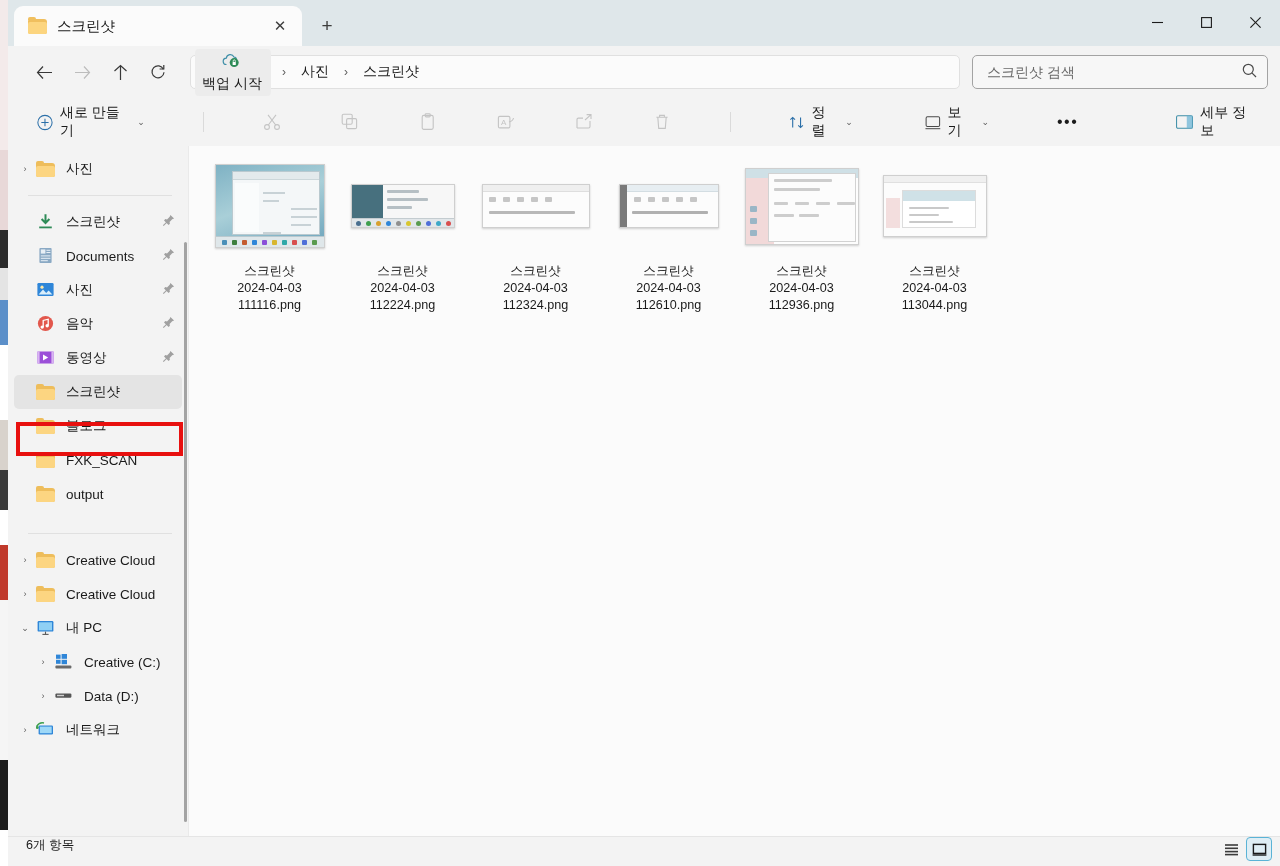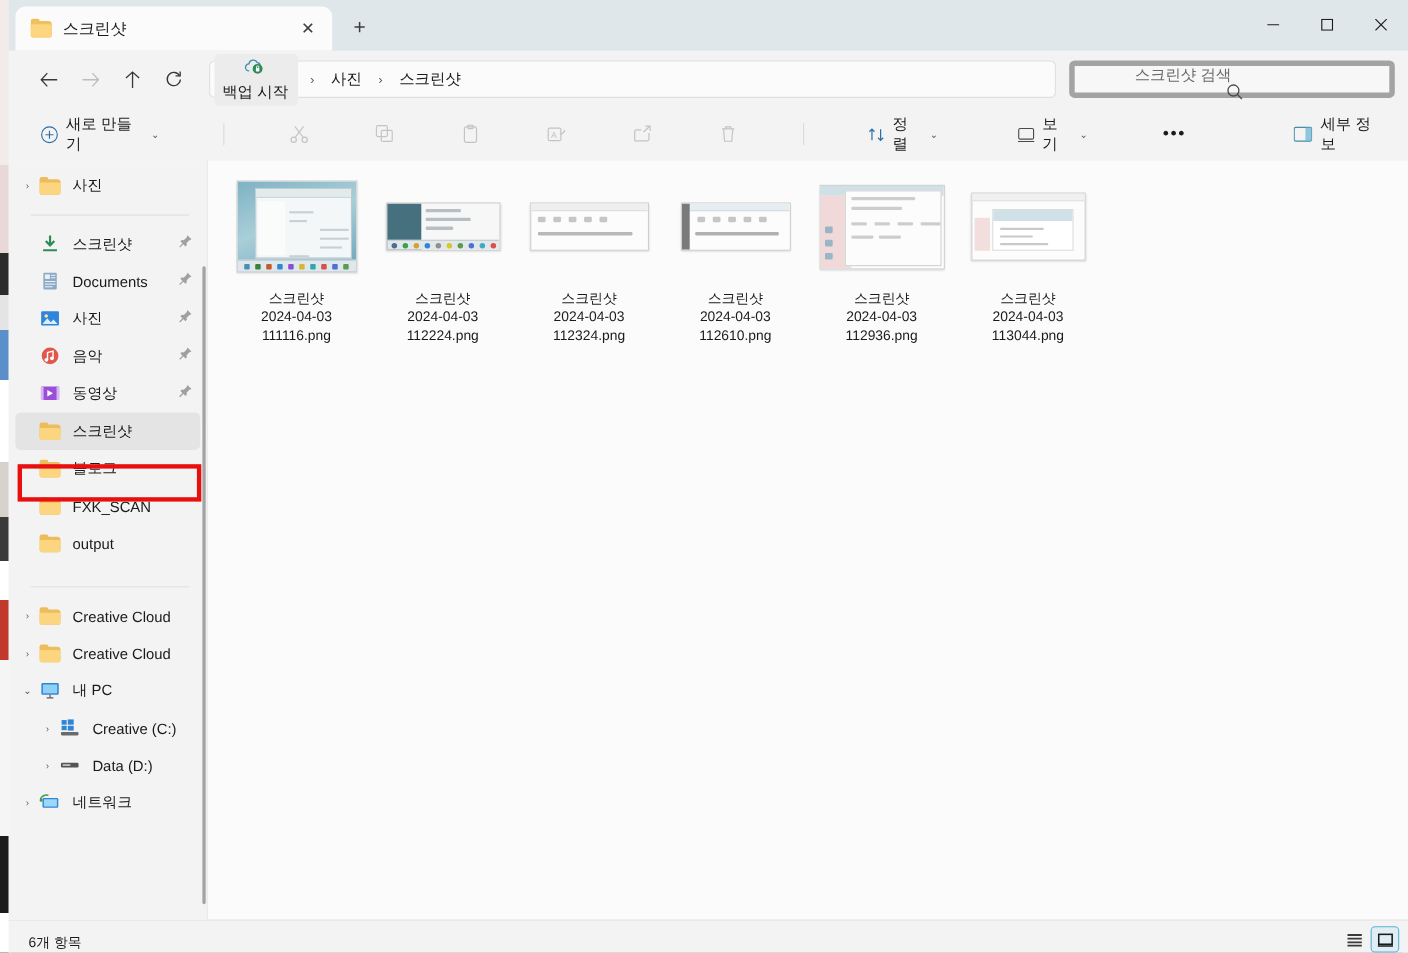--- a/index.html
+++ b/index.html
@@ -112,22 +112,22 @@
   .crumb-sep {
     font-size: 12px; color: #5c5c5c; padding: 0 11px; user-select: none;
   }
   .crumb-item {
     font-size: 14px; color: #1a1a1a; white-space: nowrap; padding: 3px 4px;
     border-radius: 4px; cursor: pointer;
   }
 
   .searchbox {
     width: 296px; height: 34px; background: #f7f7f7;
-    border: 5px solid #a3a3a3; border-radius: 5px;
-    display: flex; align-items: center; padding: 0 10px 0 14px; flex-direction: column;
+    border: 1px solid #a3a3a3; border-radius: 5px;
+    display: flex; align-items: center; padding: 0 10px 0 14px;
   }
   .searchbox input {
     flex: 1; border: none; background: transparent; outline: none;
     font-size: 14px; color: #1a1a1a; font-family: inherit;
   }
   .searchbox input::placeholder { color: #6a6a6a; }
 
   
   .cmdbar {
     height: 48px; background: #f3f3f3; display: flex; align-items: center;
@@ -253,21 +253,21 @@
   .t-exp2 { width: 104px; height: 62px; background:#fcfcfc; }
   .t-exp2 .hdr { height:7px; background:#f0f0f0; border-bottom:1px solid #e0e0e0; }
   .t-exp2 .inner { position:absolute; left:18px; top:14px; right:10px; bottom:8px; background:#fff; border:1px solid #dcdcdc; }
   .t-exp2 .inner .hh { height:10px; background:#cfe1e7; }
   .t-exp2 .lp { position:absolute; left:2px; top:22px; width:14px; height:30px; background:#f3dede; }
   .t-exp2 .rr { position:absolute; background:#c9c9c9; height:2px; border-radius:1px; }
 
   
   .statusbar {
     height: 30px; background: #f3f3f3; border-top: 1px solid #e5e5e5;
-    display: flex; align-items: flex-end; padding: 0 8px 0 18px; flex: none;
+    display: flex; align-items: flex-start; padding: 0 8px 0 18px; flex: none;
   }
   .status-text { font-size: 12.6px; color: #1a1a1a; }
   .status-spacer { flex: 1; }
   .viewtoggle {
     width: 26px; height: 24px; border-radius: 4px; display: flex;
     align-items: center; justify-content: center; cursor: pointer; margin-left: 2px;
   }
   .viewtoggle.active { background: #dfeef5; border: 1px solid #5ab3d6; }
 </style>
 </head>

